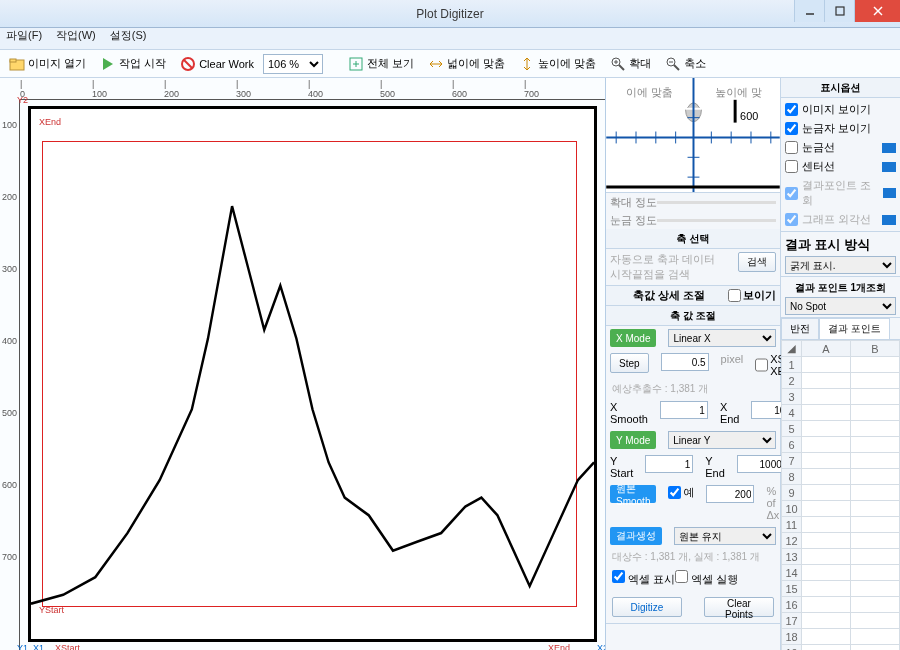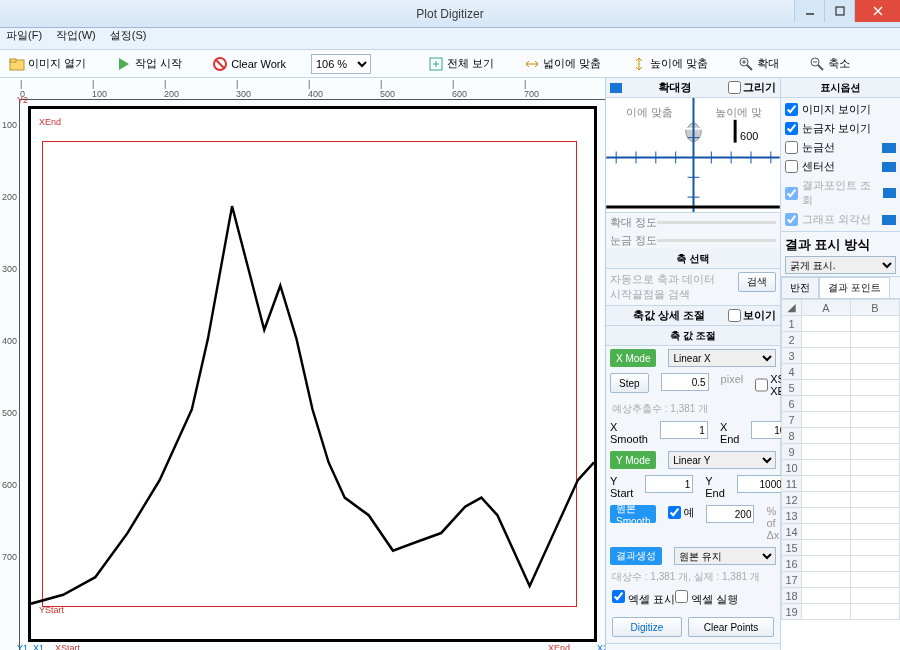--- a/index.html
+++ b/index.html
@@ -5,21 +5,21 @@
 *{box-sizing:border-box;margin:0;padding:0;font-family:"Malgun Gothic","Segoe UI",sans-serif;font-size:11px}
 body{background:#c9e0f7;width:900px;height:650px;overflow:hidden;display:flex;flex-direction:column}
 .titlebar{height:28px;background:linear-gradient(#e8f0fa,#d5e6f7);display:flex;align-items:center;position:relative;border-bottom:1px solid #9fb8d4}
 .title{position:absolute;left:50%;transform:translateX(-50%);color:#3a3a3a;font-size:12px}
 .winbtns{position:absolute;right:0;top:0;display:flex}
 .winbtn{width:30px;height:22px;display:flex;align-items:center;justify-content:center;background:#d5e6f7;border-left:1px solid #b5cde5;cursor:pointer}
 .winbtn.close{background:#e04b3e;color:#fff;width:46px}
 .winbtn svg{width:10px;height:10px}
 .menubar{height:22px;background:#eaf2fb;display:flex;align-items:flex-start;padding:0 6px;gap:14px;border-bottom:1px solid #c5d6e8}
 .menuitem{cursor:pointer;color:#222}
-.toolbar{height:28px;background:#fafdff;display:flex;align-items:center;padding:0 4px;gap:20px;border-bottom:1px solid #c5d6e8}
+.toolbar{height:28px;background:#fafdff;display:flex;align-items:center;padding:0 4px;gap:4px;border-bottom:1px solid #c5d6e8}
 .tbtn{display:flex;align-items:center;gap:3px;padding:2px 5px;cursor:pointer;border-radius:2px}
 .ticon{width:16px;height:16px;display:block}
 .zoomsel{width:60px;height:20px;border:1px solid #a0b8d0;background:#fff;font-size:11px}
 .content{flex:1;display:flex;background:#fafdff;overflow:hidden}
 .plotarea{flex:1;position:relative;background:#fafdff;overflow:hidden}
 .ruler-h{position:absolute;top:0;left:20px;right:0;height:22px;border-bottom:1px solid #555}
 .ruler-v{position:absolute;top:22px;left:0;width:20px;bottom:0;border-right:1px solid #555}
 .rtick{position:absolute;font-size:9px;color:#555}
 .plotcanvas{position:absolute;top:28px;left:28px;right:8px;bottom:8px;background:#fff;border:3px solid #000}
 .redbox{position:absolute;top:6%;left:2%;right:3%;bottom:6%;border:1px solid #d22}
@@ -181,28 +181,20 @@
       <span class="axlabel" style="bottom:-14px;left:-14px;color:#06c">Y1</span>
       <span class="axlabel" style="bottom:-14px;left:2px;color:#06c">X1</span>
       <span class="axlabel" style="bottom:-14px;left:24px">XStart</span>
       <span class="axlabel" style="bottom:-14px;right:24px">XEnd</span>
       <span class="axlabel" style="bottom:-14px;right:-14px;color:#06c">X2</span>
     </div>
   </div>
 
   <div class="rpanel">
     <div class="midcol">
-      <div class="panelhd sub">
-        <span style="width:12px;height:10px;background:#1976d2"></span>
-        <span>확대경</span>
-        <label style="display:flex;align-items:center;gap:2px">
-            <input type="checkbox" style="">
-            <span>그리기</span>
-          </label>
-      </div>
       <div class="magview">
         <svg viewBox="0 0 175 115">
           <text x="20" y="18" font-size="13" fill="#888">이에 맞춤</text>
           <text x="110" y="18" font-size="13" fill="#888">높이에 맞</text>
           <g transform="translate(88,24)">
               <path d="M-6 6 Q0 -4 6 6 M-8 8 A4 6 0 0 0 8 8" fill="#ccc" stroke="#999"></path>
             </g>
           <line x1="0" y1="60" x2="175" y2="60" stroke="#15a" stroke-width="2"></line>
           <line x1="88" y1="0" x2="88" y2="115" stroke="#15a" stroke-width="2"></line>
           <g stroke="#15a">
@@ -291,21 +283,21 @@
           <span class="tag blue">결과생성</span>
           <select><option>원본 유지</option></select>
         </div>
       <div class="hint">대상수 : 1,381 개, 실제 : 1,381 개</div>
       <div class="chkrow">
         <label><input type="checkbox" checked="" style=""> <span>엑셀 표시</span></label>
         <label><input type="checkbox" style=""> <span>엑셀 실행</span></label>
       </div>
       <div class="btnrow section">
         <button class="btn" style="color:#06c;width:70px">Digitize</button>
-        <button class="btn" style="width:86px">Clear Points</button>
+        <button class="btn" style="width:70px">Clear Points</button>
       </div>
     </div>
 
     <div class="rightcol">
       <div class="panelhd">표시옵션</div>
       <div class="optsec section" id="dispopts">
           <div class="optrow">
             <input type="checkbox" checked="" style="">
             <span>이미지 보이기</span>
           </div>
@@ -331,20 +323,24 @@
           <div class="optrow">
             <input type="checkbox" checked="" style="opacity: 0.5;">
             <span style="color:#aaa">그래프 외각선</span>
             <span class="swatch" style="background:#1976d2"></span>
           </div>
         </div>
       <div class="optsec section">
         <div style="font-weight:bold;font-size:13px;padding:2px 0">결과 표시 방식</div>
         <select class="fullsel"><option>굵게 표시.</option></select>
       </div>
+      <div class="optsec section">
+        <div style="font-weight:bold;font-size:10px;padding:2px 0;text-align:center">결과 포인트 1개조회</div>
+        <select class="fullsel"><option>No Spot</option></select>
+      </div>
       <div class="tabrow">
         <div class="tab">반전</div>
         <div class="tab active">결과 포인트</div>
       </div>
       <div class="datagrid">
         <table id="gridtbl">
             <thead>
               <tr>
                 <th style="width:20px">◢</th>
                 <th>A</th>

